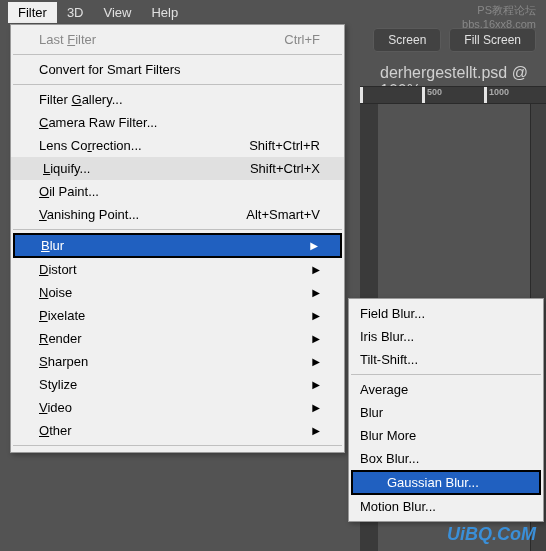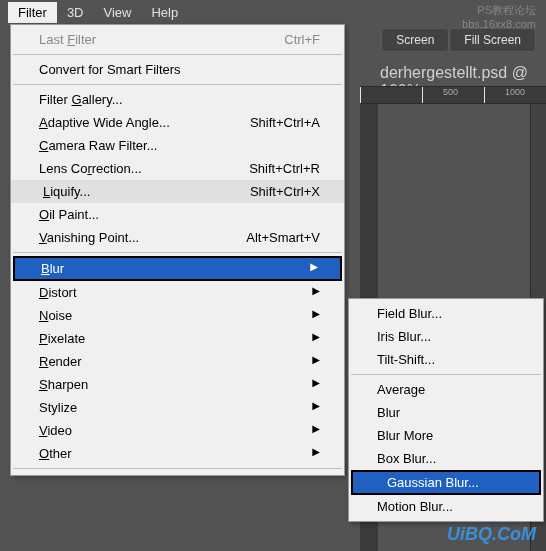--- a/index.html
+++ b/index.html
@@ -2,40 +2,40 @@
 <html><head>
 <meta charset="utf-8">
 <style>
 * { margin: 0; padding: 0; box-sizing: border-box; font-family: "Segoe UI", Tahoma, sans-serif; }
 body { width: 546px; height: 551px; background: #535353; overflow: hidden; position: relative; }
 
 .menubar { height: 24px; background: #535353; display: flex; align-items: center; padding-left: 8px; color: #e0e0e0; font-size: 13px; }
 .menubar-item { padding: 3px 10px; cursor: default; }
 .menubar-item.active { background: #f0f0f0; color: #000; }
 
-.toolbar-area { position: absolute; top: 28px; right: 10px; display: flex; }
+.toolbar-area { position: absolute; top: 28px; right: 10px; display: flex; gap: 8px; }
 .tool-btn { background: #424242; border: 1px solid #5a5a5a; border-radius: 4px; color: #e0e0e0; font-size: 12px; padding: 4px 14px; }
 
 .doc-title { position: absolute; top: 64px; left: 380px; color: #d0d0d0; font-size: 16px; }
 .ruler { position: absolute; top: 86px; left: 360px; right: 0; height: 18px; background: #3a3a3a; border-top: 1px solid #2a2a2a; border-bottom: 1px solid #2a2a2a; color: #aaa; font-size: 9px; display: flex; }
-.ruler span { width: 85px; border-left: 1px solid #e5e5e5; padding-left: 20px; }
+.ruler span { width: 85px; border-left: 3px solid #e5e5e5; padding-left: 2px; font-weight: bold; }
 
 .dropdown { position: absolute; top: 24px; left: 10px; width: 335px; background: #f0f0f0; border: 1px solid #999; box-shadow: 2px 2px 5px rgba(0,0,0,0.3); padding: 3px 0; }
-.menu-item { display: flex; justify-content: space-between; padding: 4px 24px 4px 28px; font-size: 13px; color: #000; cursor: default; gap: 24px; }
+.menu-item { display: flex; justify-content: space-between; align-items: center; padding: 4px 24px 4px 28px; font-size: 13px; color: #000; cursor: default; gap: 24px; }
 .menu-item.disabled { color: #888; }
 .menu-item .shortcut { color: #000; font-size: 13px; }
 .menu-item.disabled .shortcut { color: #888; }
 .menu-item.highlighted-blue { background: #2060c0; color: #fff; border: 2px solid #000; margin: 0 2px; padding: 3px 22px 3px 26px; }
 .menu-item.hover { background: #e0e0e0; padding-left: 32px; }
 .separator { height: 1px; background: #c0c0c0; margin: 3px 2px; }
 .arrow { font-size: 10px; }
 .underline { text-decoration: underline; }
 
 .submenu { position: absolute; top: 298px; left: 348px; width: 196px; background: #f0f0f0; border: 1px solid #999; box-shadow: 2px 2px 5px rgba(0,0,0,0.3); padding: 3px 0; }
-.submenu .menu-item { padding: 4px 28px; }
+.submenu .menu-item { padding: 4px 11px; }
 .submenu .menu-item.highlighted-blue { padding: 3px 34px; }
 
 .watermark-top { position: absolute; top: 3px; right: 10px; color: #888; font-size: 11px; text-align: right; }
 .watermark-bottom { position: absolute; bottom: 6px; right: 10px; color: #3a8fd8; font-size: 18px; font-weight: bold; font-style: italic; margin-left: 36px; }
 .side-ruler { position: absolute; top: 104px; left: 360px; width: 18px; bottom: 0; background: #3a3a3a; }
 .v-scroll { position: absolute; top: 104px; right: 0; width: 16px; bottom: 0; background: #424242; border-left: 1px solid #2a2a2a; }
 </style>
 </head>
 <body>
 
@@ -65,24 +65,20 @@
     <span><span>Last </span><span class="underline">F</span><span>ilter</span></span>
     <span class="shortcut">Ctrl+F</span>
   </div>
   <div class="separator"></div>
   <div class="menu-item">
     <span>Convert for Smart Filters</span>
   </div>
   <div class="separator"></div>
   <div class="menu-item">
     <span><span>Filter </span><span class="underline">G</span><span>allery...</span></span>
-  </div>
-  <div class="menu-item">
-    <span><span class="underline">A</span><span>daptive Wide Angle...</span></span>
-    <span class="shortcut">Shift+Ctrl+A</span>
   </div>
   <div class="menu-item">
     <span><span class="underline">C</span><span>amera Raw Filter...</span></span>
   </div>
   <div class="menu-item">
     <span><span>Lens Co</span><span class="underline">r</span><span>rection...</span></span>
     <span class="shortcut">Shift+Ctrl+R</span>
   </div>
   <div class="menu-item hover">
     <span><span class="underline">L</span><span>iquify...</span></span>

